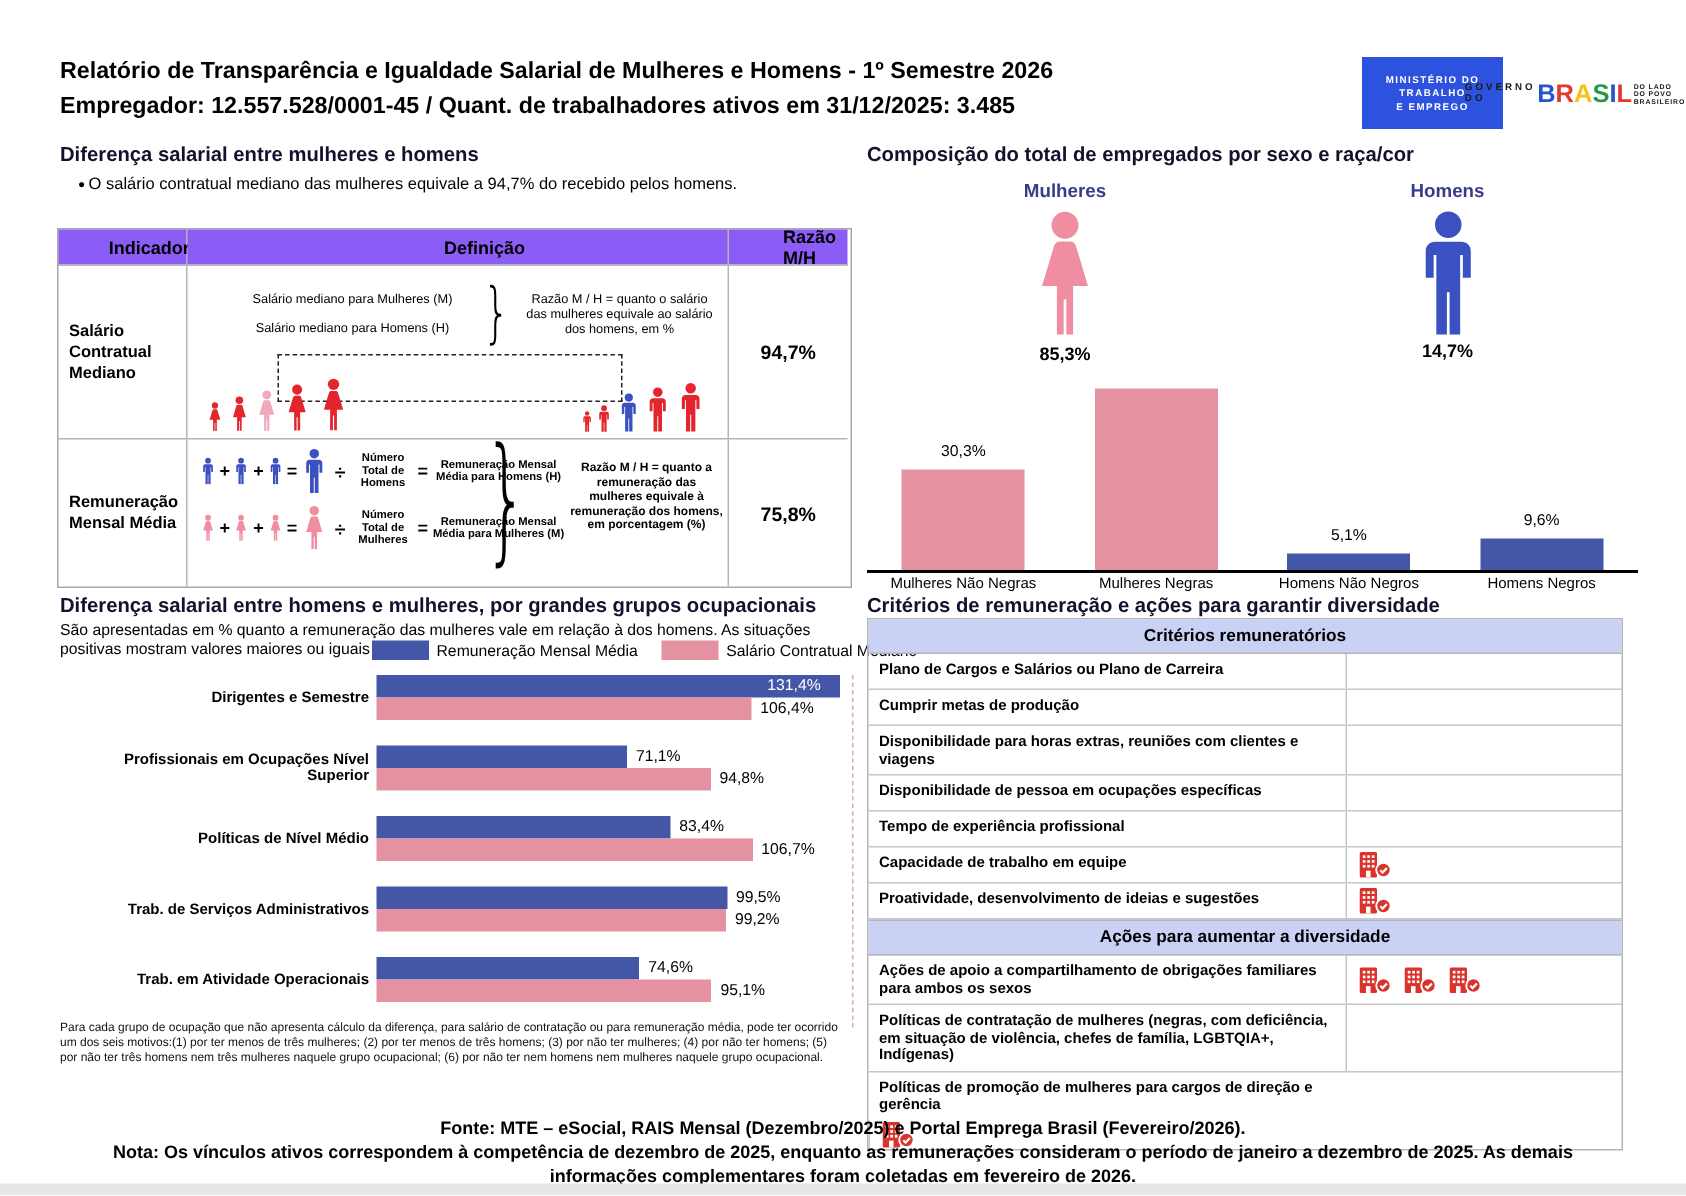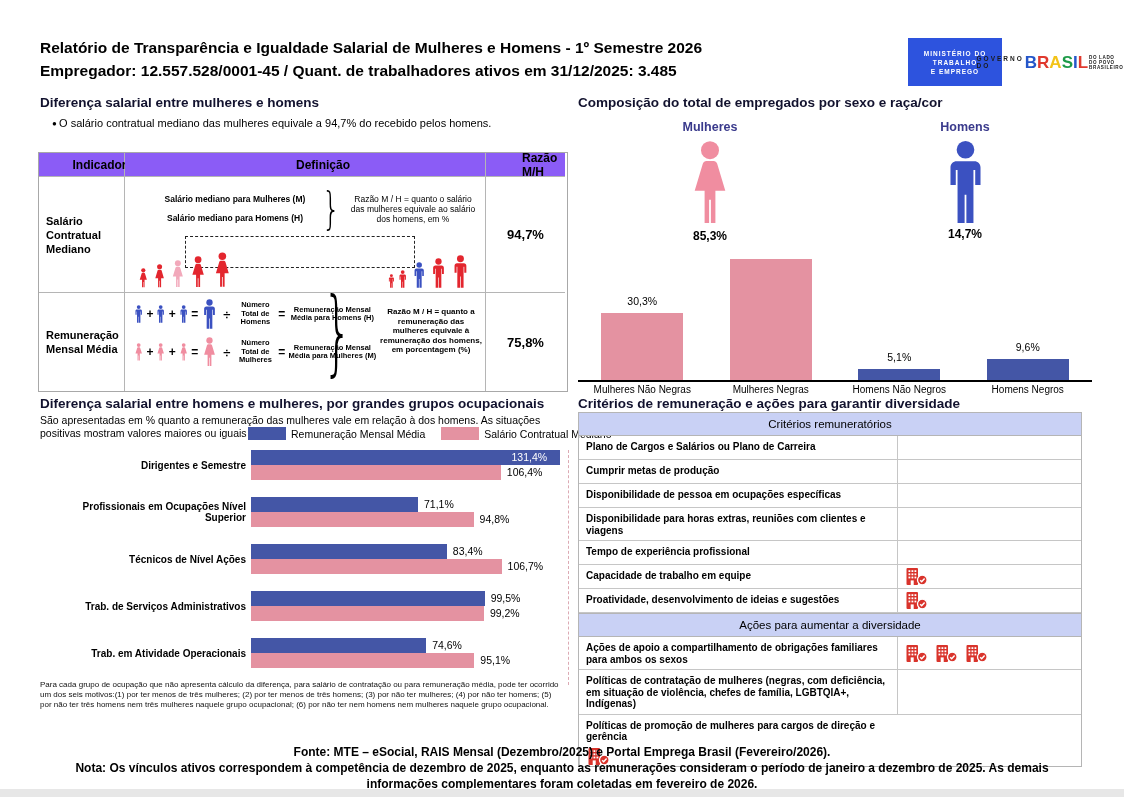--- a/index.html
+++ b/index.html
@@ -30,21 +30,21 @@
         display:grid;grid-template-columns:86px 361px 79px;grid-template-rows:24px 116px 98px;}
   .tbl1 .cell{border-right:1px solid #b5b5b5;border-bottom:1px solid #b5b5b5;}
   .tbl1 .cell:nth-child(3n){border-right:none;}
   .tbl1 .cell.last-row{border-bottom:none;}
   .th{background:#8b5cf6;font-size:12px;font-weight:bold;display:flex;align-items:center;justify-content:center;padding-left:36px;}
   .ind-cell{font-size:11px;font-weight:bold;display:flex;align-items:center;padding-left:7px;line-height:14px;}
   .ratio-cell{font-size:13px;font-weight:bold;display:flex;align-items:center;justify-content:center;}
 
   .def1{position:relative;width:100%;height:100%;}
   .def1-top{position:absolute;left:30px;top:6px;display:flex;align-items:center;}
-  .def1-lines{width:160px;text-align:center;font-size:8.5px;font-weight:bold;line-height:10px;
+  .def1-lines{width:160px;text-align:center;font-size:8.5px;font-weight:normal;line-height:10px;
               display:flex;flex-direction:column;gap:9px;}
   .brace{font-family:"DejaVu Sans", sans-serif;font-weight:200;color:#000;}
   .brace.b1{font-size:44px;transform:scaleX(.65);margin:0 2px;}
   .def1-note{width:132px;font-size:8.5px;font-weight:normal;line-height:10px;text-align:center;}
   .def1-figs{position:absolute;left:0;bottom:4px;width:100%;height:56px;}
   .dash-box{position:absolute;left:60px;right:70px;top:4px;height:30px;border:1.4px dashed #222;}
   .fig-group{position:absolute;bottom:0;display:flex;align-items:flex-end;gap:2px;}
   .fig-group.fg-left{left:12px;}
   .fig-group.fg-right{right:14px;}
 
@@ -96,21 +96,21 @@
   .vcell{position:relative;flex:1;height:100%;}
   .vbar{position:absolute;bottom:0;left:50%;transform:translateX(-50%);width:82px;}
   .vbar.pinkbar{background:#e492a1;} .vbar.bluebar{background:#4456a6;}
   .vval{position:absolute;left:50%;transform:translateX(-50%);font-size:10.5px;white-space:nowrap;}
   .vval.inside{color:#fff;}
   .comp-labels{position:absolute;left:578px;top:384px;width:514px;display:flex;}
   .comp-labels div{flex:1;text-align:center;font-size:10px;font-weight:normal;}
 
   
   .crit-tbl{position:absolute;left:578px;top:412px;width:502px;border:1px solid #b5b5b5;}
-  .crit-band{height:22px;background:#c9d1f5;font-size:11.5px;font-weight:normal;display:flex;
+  .crit-band{height:22px;background:#c9d1f5;font-size:11.5px;font-weight:bold;display:flex;
              align-items:center;justify-content:center;border-bottom:1px solid #b5b5b5;}
   .crit-row{display:flex;border-bottom:1px solid #c6c6c6;min-height:23px;}
   .crit-row:last-child{border-bottom:none;flex-direction:column;}
   .crit-text{width:318px;font-size:10px;font-weight:bold;line-height:11.5px;padding:5px 6px 4px 7px;
              box-sizing:border-box;}
   .mark-cell{flex:1;border-left:1px solid #c6c6c6;display:flex;align-items:center;gap:6px;padding-left:7px;}
   .cc-icon{width:24px;height:19px;}
 
   
   .footer{position:absolute;left:40px;top:744px;width:1044px;text-align:center;font-size:12px;
@@ -299,21 +299,21 @@
           <div class="hbar blue" style="width: 52.6667%;"></div>
           <span class="hval" style="left: calc(52.6667% + 6px);">71,1%</span>
         </div>
         <div class="hbar-row">
           <div class="hbar pink" style="width: 70.2222%;"></div>
           <span class="hval" style="left: calc(70.2222% + 6px);">94,8%</span>
         </div>
       </div>
     </div>
     <div class="occ-group">
-      <div class="occ-label">Técnicos de Nível Ações</div>
+      <div class="occ-label">Políticas de Nível Médio</div>
       <div class="occ-bars">
         <div class="hbar-row">
           <div class="hbar blue" style="width: 61.7778%;"></div>
           <span class="hval" style="left: calc(61.7778% + 6px);">83,4%</span>
         </div>
         <div class="hbar-row">
           <div class="hbar pink" style="width: 79.037%;"></div>
           <span class="hval" style="left: calc(79.037% + 6px);">106,7%</span>
         </div>
       </div>
@@ -397,25 +397,25 @@
 
     <div class="crit-row">
       <div class="crit-text">Plano de Cargos e Salários ou Plano de Carreira</div>
       <div class="mark-cell"></div>
     </div>
     <div class="crit-row">
       <div class="crit-text">Cumprir metas de produção</div>
       <div class="mark-cell"></div>
     </div>
     <div class="crit-row">
+      <div class="crit-text">Disponibilidade para horas extras, reuniões com clientes e viagens</div>
+      <div class="mark-cell"></div>
+    </div>
+    <div class="crit-row">
       <div class="crit-text">Disponibilidade de pessoa em ocupações específicas</div>
-      <div class="mark-cell"></div>
-    </div>
-    <div class="crit-row">
-      <div class="crit-text">Disponibilidade para horas extras, reuniões com clientes e viagens</div>
       <div class="mark-cell"></div>
     </div>
     <div class="crit-row">
       <div class="crit-text">Tempo de experiência profissional</div>
       <div class="mark-cell"></div>
     </div>
     <div class="crit-row">
       <div class="crit-text">Capacidade de trabalho em equipe</div>
       <div class="mark-cell">
   <svg class="cc-icon" viewBox="0 0 23 19">

